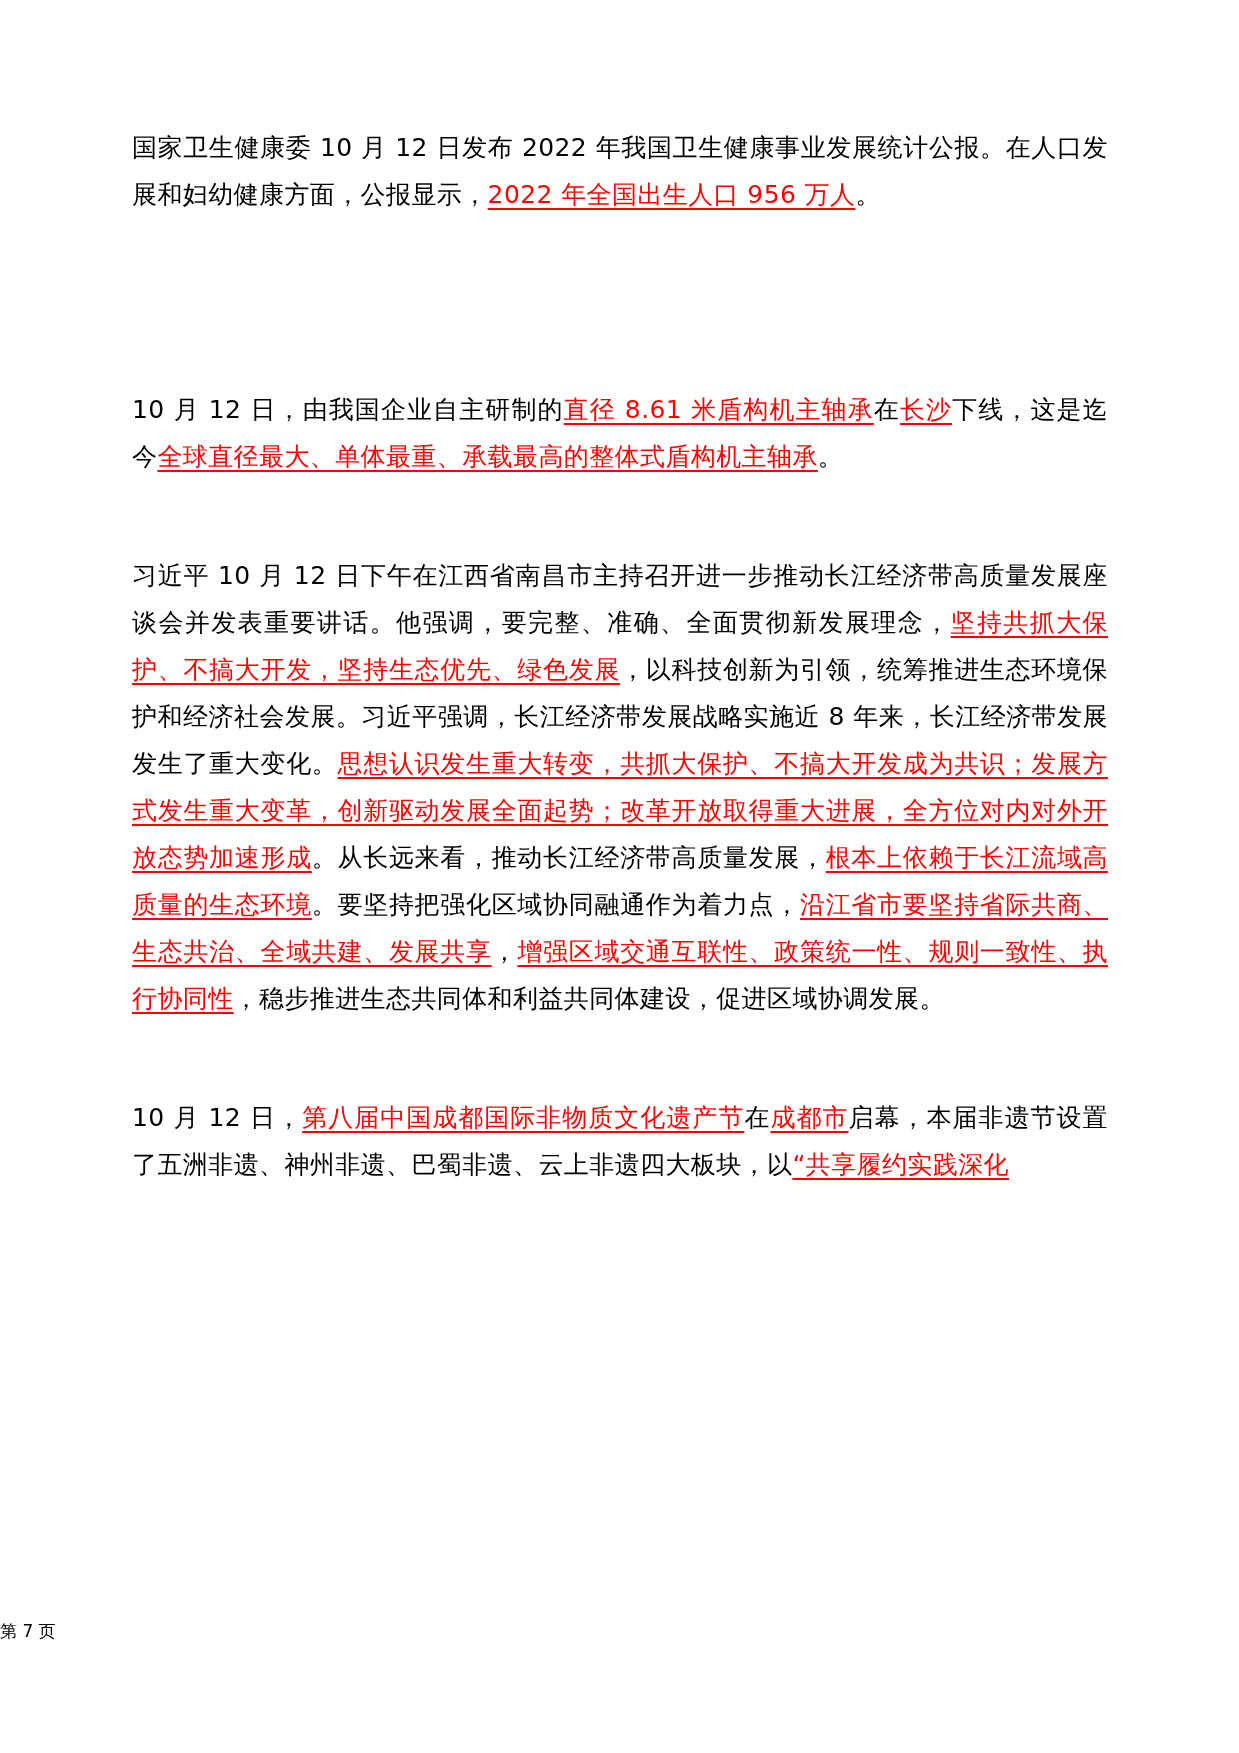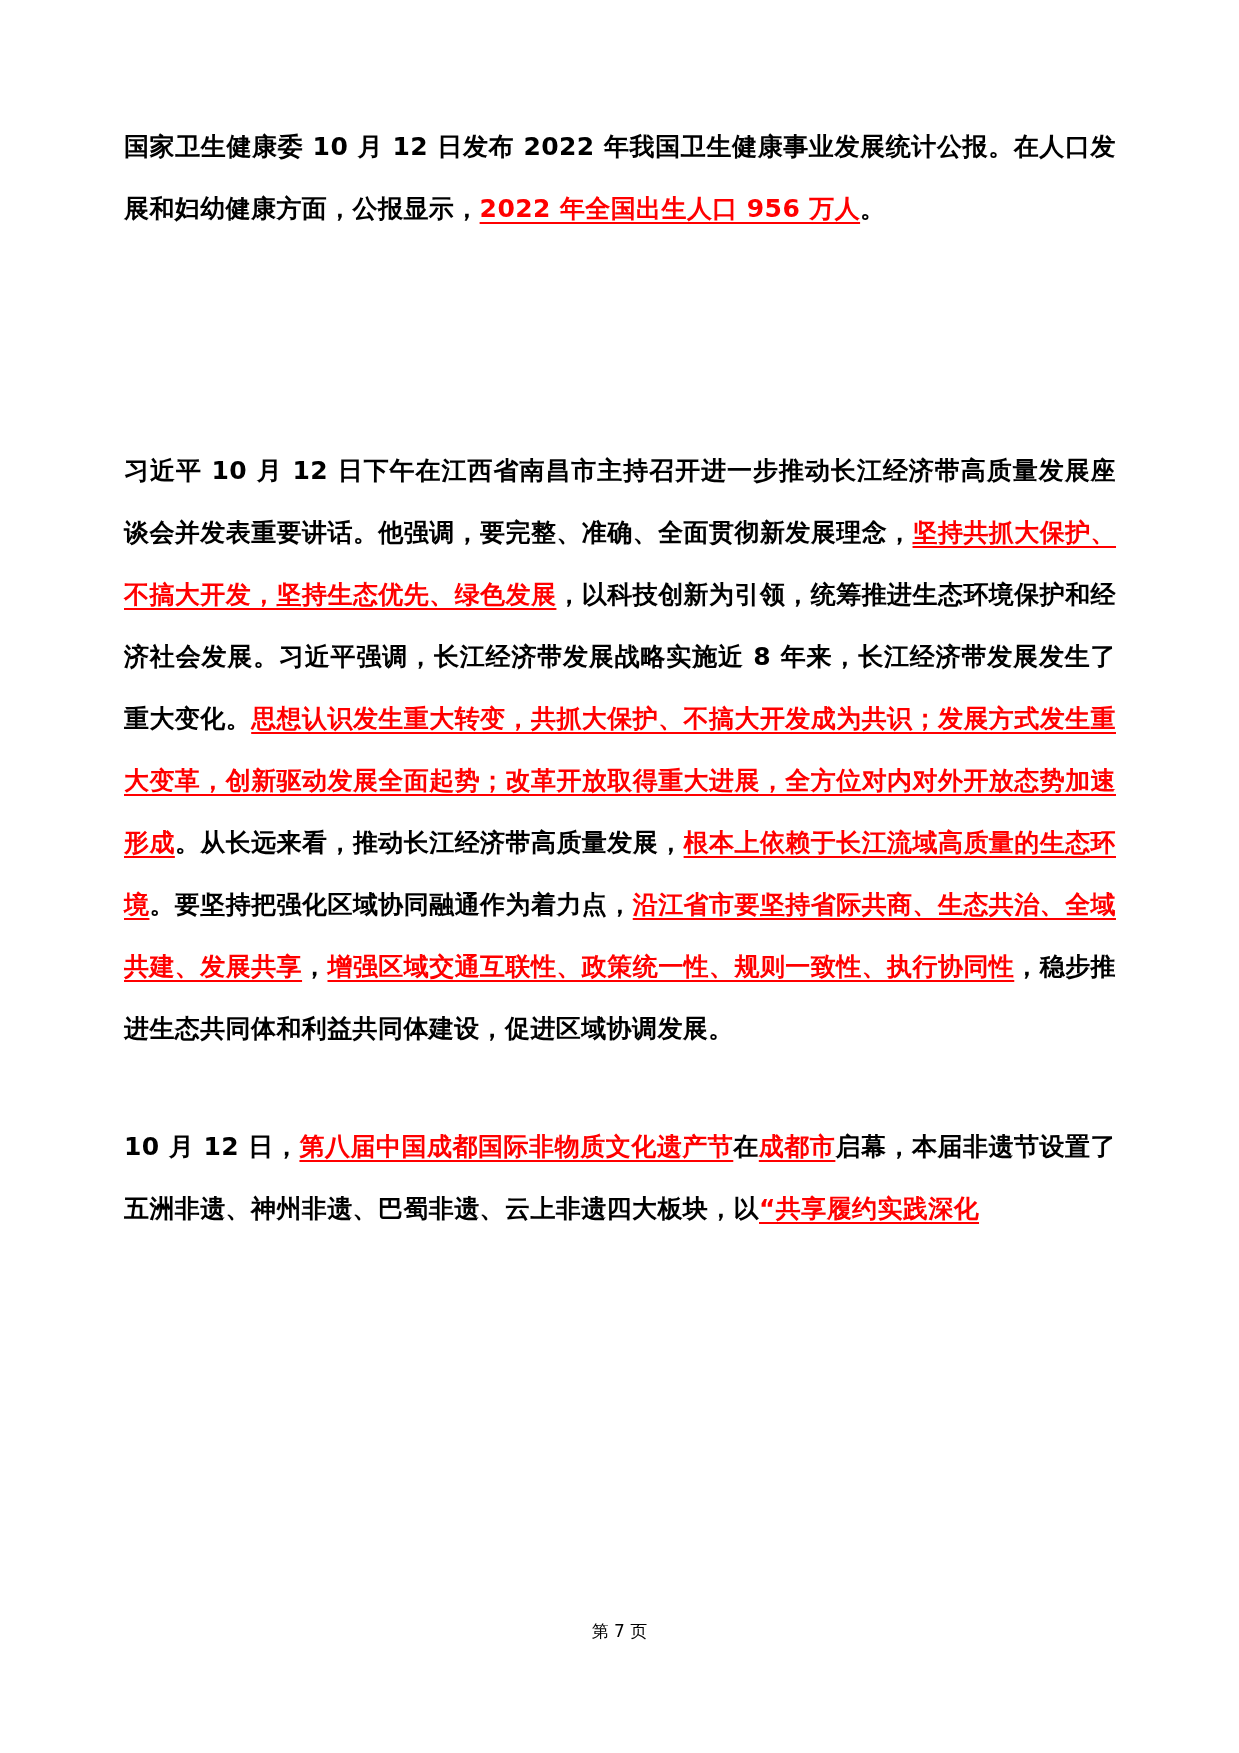--- a/index.html
+++ b/index.html
@@ -15,53 +15,53 @@
       font-family: "DejaVu Sans", "Liberation Sans", sans-serif;
     }
     .page {
       position: absolute;
       left: 120px;
       top: 112px;
       width: 1000px;
     }
     .para {
       font-size: 25px;
-      font-weight: bold;
+      font-weight: normal;
       color: #000000;
-      line-height: 62px;
+      line-height: 47px;
       letter-spacing: 0.4px;
       text-align: justify;
-      margin: 4px;
+      margin: 12px;
     }
     .gap-big { height: 48px; }
     .hl {
       color: #ff0000;
       text-decoration: underline;
       text-decoration-color: #ff0000;
       text-decoration-thickness: 2px;
       text-underline-offset: 5px;
     }
     .footer {
       position: absolute;
       left: 0;
       width: 1239px;
       top: 1620px;
-      text-align: center;
       font-family: "DejaVu Sans", sans-serif;
       font-size: 17px;
       color: #000;
     }
   </style>
 </head>
 <body>
 
 <div class="page" id="page">
     <p class="para"><span>国家卫生健康委 10 月 12 日发布 2022 年我国卫生健康事业发展统计公报。在人口发展和妇幼健康方面，公报显示，</span><span class="hl">2022 年全国出生人口 956 万人</span><span>。</span></p>
     <div class="gap-big"></div>
     <div class="gap-big"></div>
     <div class="gap-big"></div>
+    <p class="para"><span>10 月 12 日，由我国企业自主研制的</span><span class="hl">直径 8.61 米盾构机主轴承</span><span>在</span><span class="hl">长沙</span><span>下线，这是迄今</span><span class="hl">全球直径最大、单体最重、承载最高的整体式盾构机主轴承</span><span>。</span></p>
     <div class="gap-big"></div>
     <p class="para"><span>习近平 10 月 12 日下午在江西省南昌市主持召开进一步推动长江经济带高质量发展座谈会并发表重要讲话。他强调，要完整、准确、全面贯彻新发展理念，</span><span class="hl">坚持共抓大保护、不搞大开发，坚持生态优先、绿色发展</span><span>，以科技创新为引领，统筹推进生态环境保护和经济社会发展。习近平强调，长江经济带发展战略实施近 8 年来，长江经济带发展发生了重大变化。</span><span class="hl">思想认识发生重大转变，共抓大保护、不搞大开发成为共识；发展方式发生重大变革，创新驱动发展全面起势；改革开放取得重大进展，全方位对内对外开放态势加速形成</span><span>。从长远来看，推动长江经济带高质量发展，</span><span class="hl">根本上依赖于长江流域高质量的生态环境</span><span>。要坚持把强化区域协同融通作为着力点，</span><span class="hl">沿江省市要坚持省际共商、生态共治、全域共建、发展共享</span><span>，</span><span class="hl">增强区域交通互联性、政策统一性、规则一致性、执行协同性</span><span>，稳步推进生态共同体和利益共同体建设，促进区域协调发展。</span></p>
     <div class="gap-big"></div>
     <p class="para"><span>10 月 12 日，</span><span class="hl">第八届中国成都国际非物质文化遗产节</span><span>在</span><span class="hl">成都市</span><span>启幕，本届非遗节设置了五洲非遗、神州非遗、巴蜀非遗、云上非遗四大板块，以</span><span class="hl">“共享履约实践深化</span></p>
   </div>
 
 <div class="footer">第 7 页</div>
 
 </body></html>

